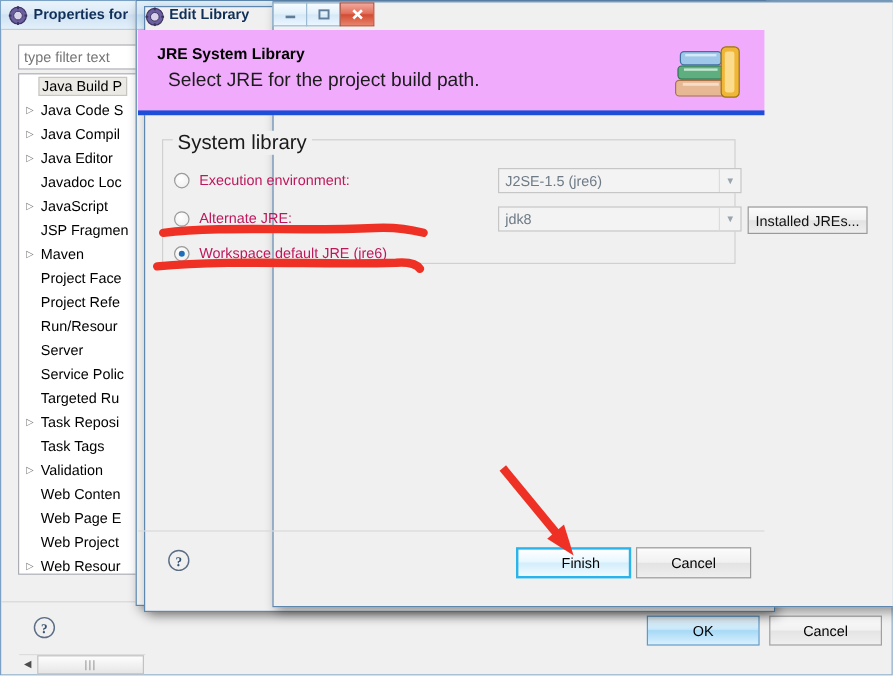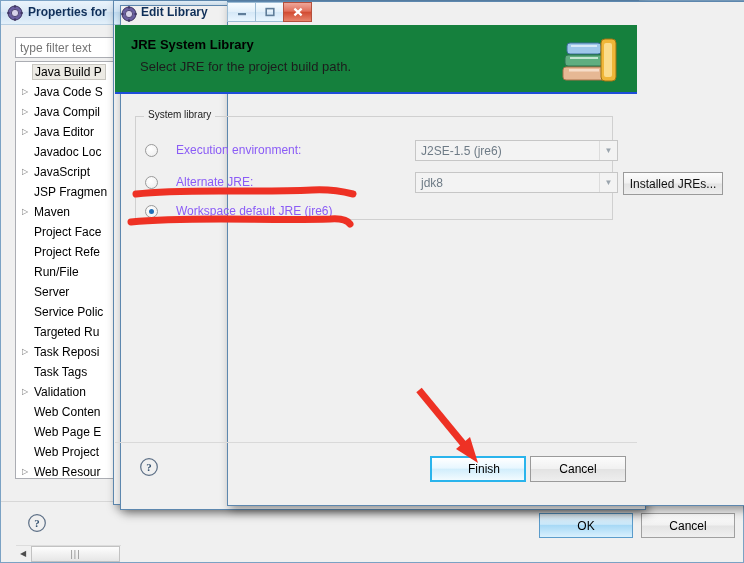--- a/index.html
+++ b/index.html
@@ -173,50 +173,50 @@
   }
   .gear-icon.dlg { left: 6px; top: 4px; }
   .winbtns.dlg { right: 2px; }
   .winbtn.close {
     background: linear-gradient(to bottom,#f0a79a 0%,#e2705c 45%,#d24c33 52%,#e8836c 100%);
     border-color: #b5503c;
   }
 
   .dlg-header {
     position: absolute; left: 1px; top: 24px; right: 1px; height: 67px;
-    background: #15803d; border-bottom: 2px solid #1d4ed8;
+    background: #f0abfc; border-bottom: 4px solid #1d4ed8;
   }
   .dlg-h1 {
     position: absolute; left: 16px; top: 12px; font-size: 13px; font-weight: bold; color: #000;
   }
   .dlg-h2 {
-    position: absolute; left: 25px; top: 34px; font-size: 13px; color: #1c1c1c;
+    position: absolute; left: 25px; top: 34px; font-size: 16px; color: #1c1c1c;
   }
   .books-icon { position: absolute; right: 16px; top: 6px; width: 60px; height: 56px; }
 
   .group {
     position: absolute; left: 21px; top: 115px; width: 478px; height: 104px;
     border: 1px solid #d0d0d0; box-sizing: border-box;
   }
   .group-legend {
     position: absolute; left: 30px; top: 108px; background: #f0f0f0;
-    padding: 0 4px; font-size: 10px; color: #1a1a1a;
+    padding: 0 4px; font-size: 17px; color: #1a1a1a;
   }
   .radio-wrap { position: absolute; display: flex; align-items: center; }
   .radio {
     width: 13px; height: 13px; border-radius: 50%;
     border: 1px solid #9a9a9a;
     background: radial-gradient(circle at 40% 35%, #ffffff 0%, #f2f2f2 70%, #dedede 100%);
     box-sizing: border-box; position: relative; flex: 0 0 13px;
   }
   .radio.checked::after {
     content: ''; position: absolute; left: 3px; top: 3px;
     width: 5px; height: 5px; border-radius: 50%; background: #1f6fb8;
   }
-  .radio-label { margin-left: 18px; font-size: 12px; color: #8b5cf6; white-space: nowrap; }
+  .radio-label { margin-left: 8px; font-size: 12px; color: #be185d; white-space: nowrap; }
 
   .combo {
     position: absolute; height: 21px; border: 1px solid #c6c6c6;
     background: #f3f3f3; box-sizing: border-box;
     display: flex; align-items: center; gap: 18px;
   }
   .combo-text { padding-left: 5px; font-size: 12px; color: #6e7b86; white-space: nowrap; flex: 1; }
   .combo-arrow {
     width: 17px; height: 19px; display:flex; align-items:center; justify-content:center;
     border-left: 1px solid #dcdcdc; color: #9aa4ad; font-size: 8px;
@@ -357,21 +357,21 @@
           <div class="tree-item">
             <span class="tree-arrow"></span>
             <span class="tree-label">Project Face</span>
           </div>
           <div class="tree-item">
             <span class="tree-arrow"></span>
             <span class="tree-label">Project Refe</span>
           </div>
           <div class="tree-item">
             <span class="tree-arrow"></span>
-            <span class="tree-label">Run/File</span>
+            <span class="tree-label">Run/Resour</span>
           </div>
           <div class="tree-item">
             <span class="tree-arrow"></span>
             <span class="tree-label">Server</span>
           </div>
           <div class="tree-item">
             <span class="tree-arrow"></span>
             <span class="tree-label">Service Polic</span>
           </div>
           <div class="tree-item">

